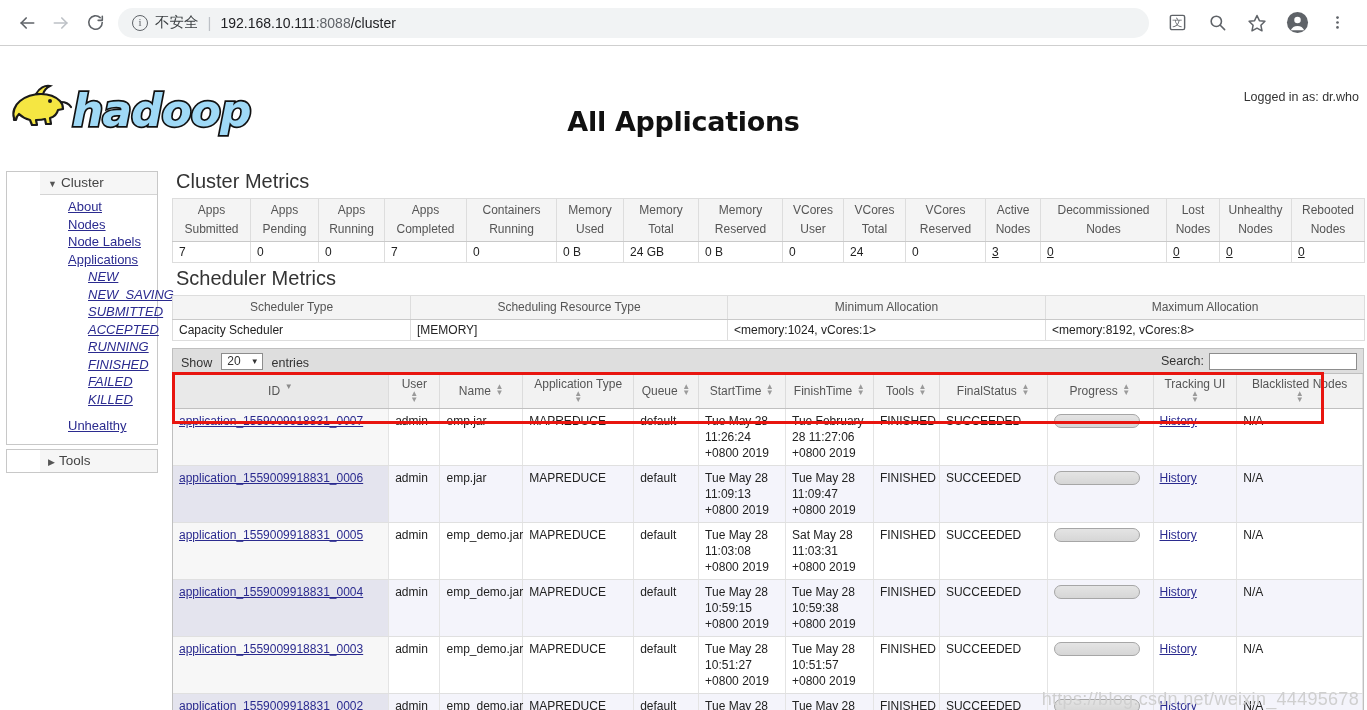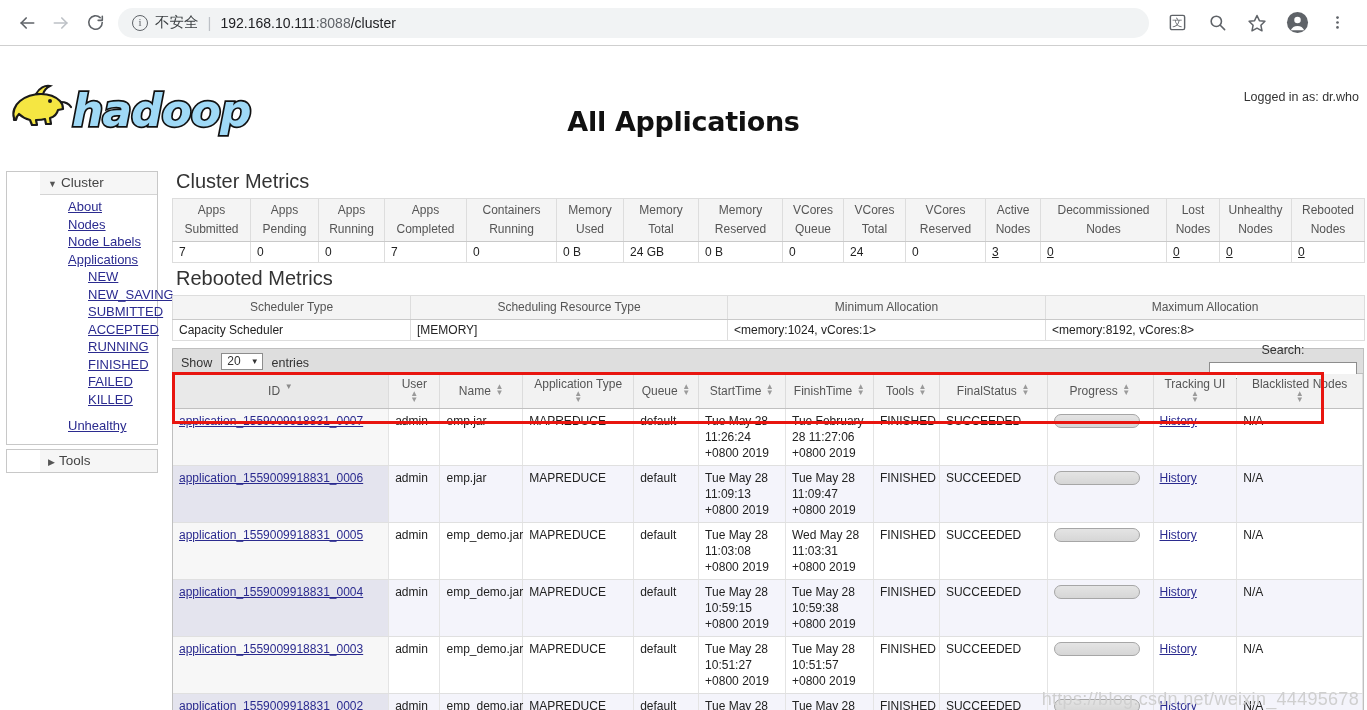--- a/index.html
+++ b/index.html
@@ -119,21 +119,21 @@
   .nav-body { padding: 4px 0 8px 0; }
   .nav-link {
     display: block;
     color: #2b2b8f;
     text-decoration: underline;
     padding: 0px 0 1px 28px;
     font-size: 13px;
     line-height: 16.5px;
     white-space: nowrap;
   }
-  .nav-link.sub { padding-left: 48px; }
+  .nav-link.sub { padding-left: 48px; font-style: italic; }
   .nav-gap { height: 9px; }
   .nav-block.collapsed .nav-head { border-bottom: none; }
 
   
   #main {
     position: absolute;
     left: 172px; top: 120px;
     width: 1192px;
   }
   .section-title {
@@ -196,21 +196,21 @@
     display: inline-flex;
     align-items: center;
     background: #fff;
     border: 1px solid #8d8d8d;
     height: 17px;
     padding: 0 3px 0 5px;
     font-size: 12px;
     gap: 10px;
   }
   .select-box .caret { font-size: 8px; color: #333; }
-  #dt-filter { display: flex; align-items: center; gap: 5px; flex-direction: column; }
+  #dt-filter { display: flex; align-items: center; gap: 5px; }
   #dt-filter input {
     width: 148px; height: 17px;
     border: 1px solid #8d8d8d;
     background: #fff;
     font-size: 12px;
     padding: 0 3px;
     font-family: "Liberation Sans", sans-serif;
   }
 
   table#apps {
@@ -431,21 +431,21 @@
       <thead>
         <tr>
           <th>Apps Submitted</th>
           <th>Apps Pending</th>
           <th>Apps Running</th>
           <th>Apps Completed</th>
           <th>Containers Running</th>
           <th>Memory Used</th>
           <th>Memory Total</th>
           <th>Memory Reserved</th>
-          <th>VCores Queue</th>
+          <th>VCores User</th>
           <th>VCores Total</th>
           <th>VCores Reserved</th>
           <th>Active Nodes</th>
           <th>Decommissioned Nodes</th>
           <th>Lost Nodes</th>
           <th>Unhealthy Nodes</th>
           <th>Rebooted Nodes</th>
         </tr>
       </thead>
       <tbody>
@@ -463,21 +463,21 @@
           <td>0</td>
           <td><a href="#">3</a></td>
           <td><a href="#">0</a></td>
           <td><a href="#">0</a></td>
           <td><a href="#">0</a></td>
           <td><a href="#">0</a></td>
         </tr>
       </tbody>
     </table>
 
-    <div class="section-title">Rebooted Metrics</div>
+    <div class="section-title">Scheduler Metrics</div>
     <table class="metrics sched">
       <colgroup>
           <col style="width:238px">
           <col style="width:317px">
           <col style="width:318px">
           <col style="width:319px">
         </colgroup>
       <thead>
         <tr>
           <th>Scheduler Type</th>
@@ -640,21 +640,21 @@
               <td class="col-track"><a href="#">History</a></td>
               <td>N/A</td>
             </tr>
             <tr class="odd">
               <td class="col-id"><a href="#">application_1559009918831_0005</a></td>
               <td>admin</td>
               <td>emp_demo.jar</td>
               <td>MAPREDUCE</td>
               <td>default</td>
               <td>Tue May 28 11:03:08 +0800 2019</td>
-              <td>Wed May 28 11:03:31 +0800 2019</td>
+              <td>Sat May 28 11:03:31 +0800 2019</td>
               <td>FINISHED</td>
               <td>SUCCEEDED</td>
               <td>
                 <div class="progbar"></div>
               </td>
               <td class="col-track"><a href="#">History</a></td>
               <td>N/A</td>
             </tr>
             <tr class="even">
               <td class="col-id"><a href="#">application_1559009918831_0004</a></td>

